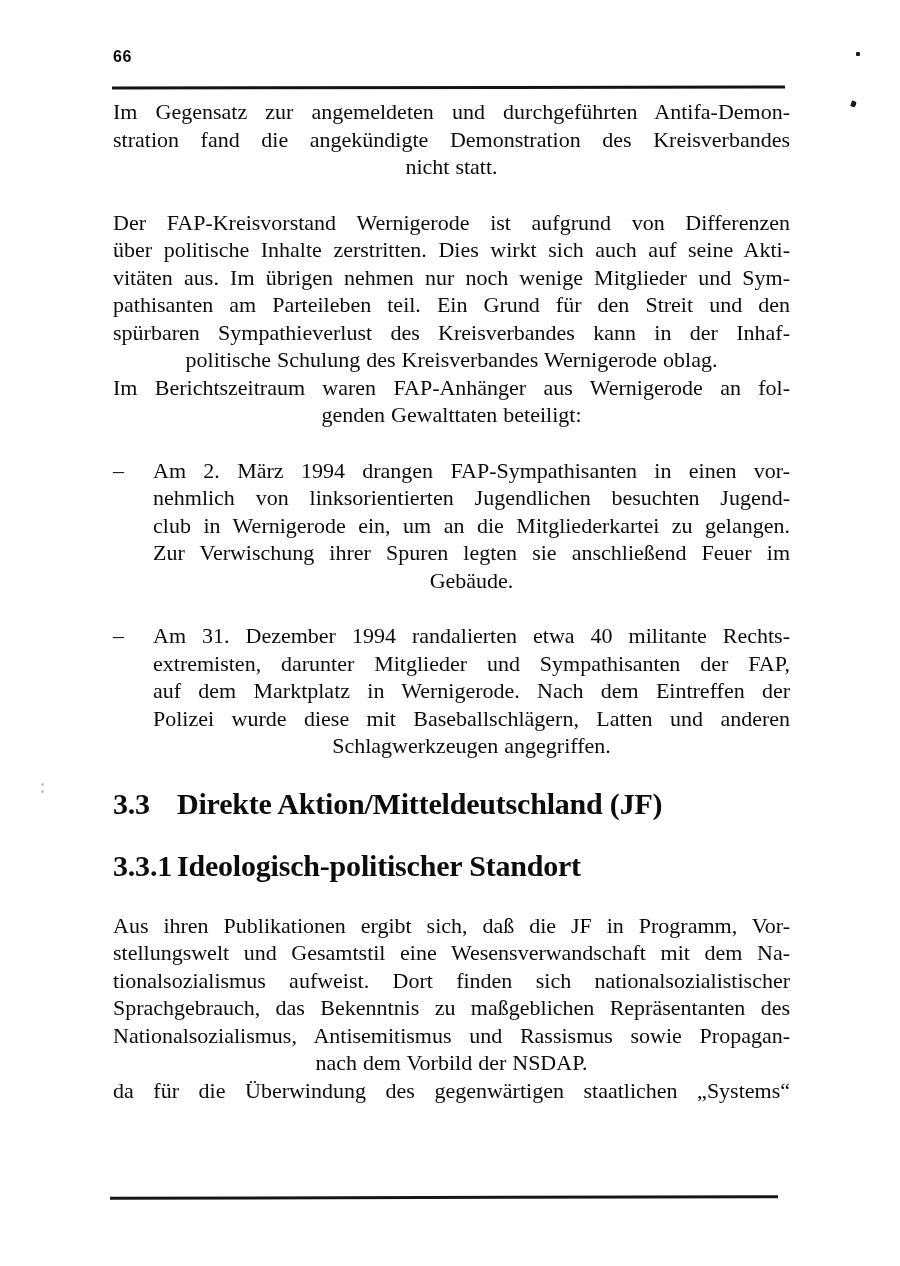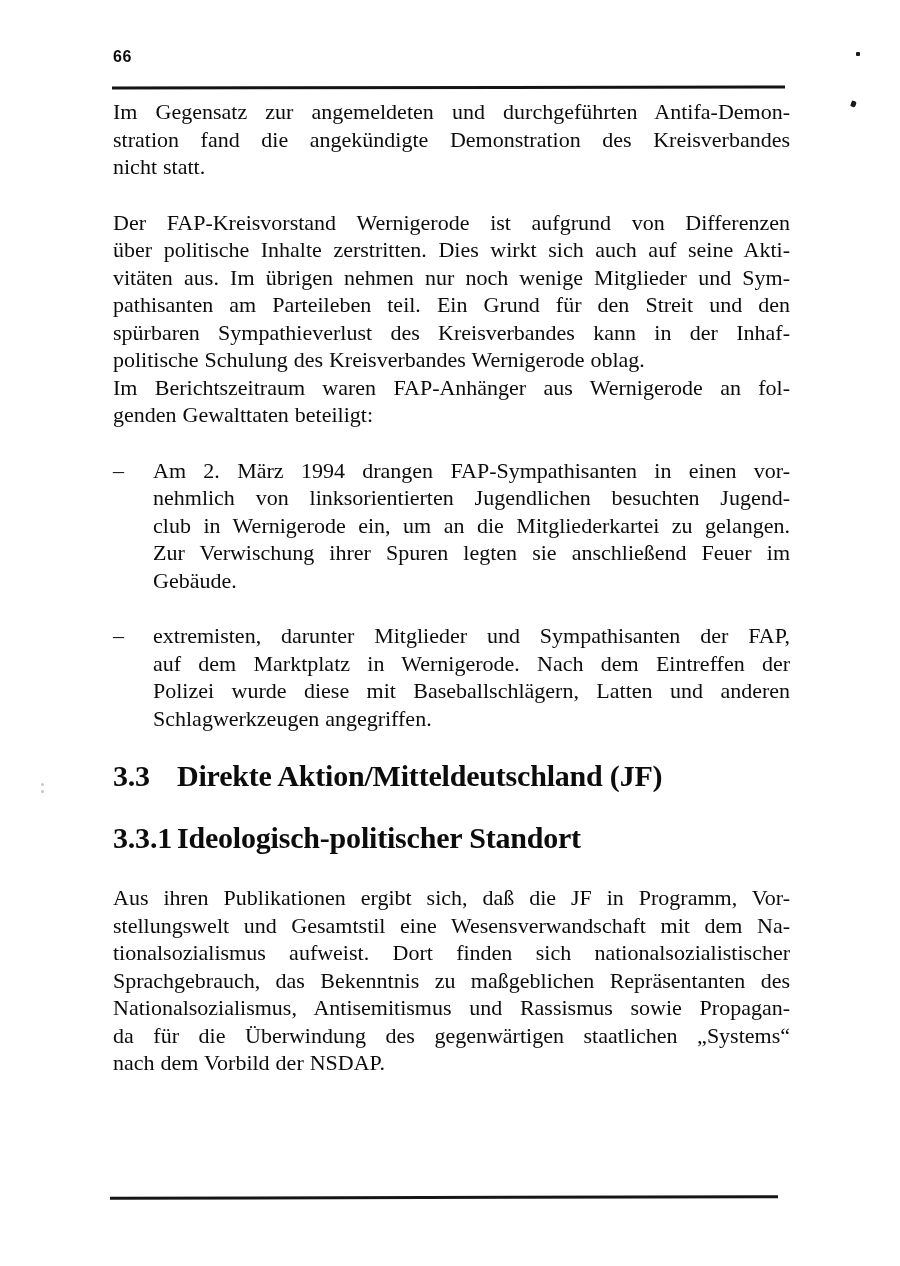--- a/index.html
+++ b/index.html
@@ -32,20 +32,21 @@
   .content {
     position: absolute; left: 113px; top: 98px;
     width: 677px;
   }
   .content > * { margin-top: 28px; }
   .content > :first-child { margin-top: 0; }
 
   .line {
     font-size: 22px; line-height: 27.5px;
     word-spacing: 0.5px;
+    text-align: center;
   }
   .line.j {
     text-align: justify;
     text-align-last: justify;
     -moz-text-align-last: justify;
   }
 
   .bullet { display: flex; }
   .bullet .marker {
     flex: 0 0 40px; width: 40px;
@@ -98,42 +99,43 @@
           <div class="line j">Am 2. März 1994 drangen FAP-Sympathisanten in einen vor-</div>
           <div class="line j">nehmlich von linksorientierten Jugendlichen besuchten Jugend-</div>
           <div class="line j">club in Wernigerode ein, um an die Mitgliederkartei zu gelangen.</div>
           <div class="line j">Zur Verwischung ihrer Spuren legten sie anschließend Feuer im</div>
           <div class="line">Gebäude.</div>
         </div>
       </div>
       <div class="bullet">
         <span class="marker">–</span>
         <div class="lines">
+          <div class="line j">Am 31. Dezember 1994 randalierten etwa 40 militante Rechts-</div>
           <div class="line j">extremisten, darunter Mitglieder und Sympathisanten der FAP,</div>
           <div class="line j">auf dem Marktplatz in Wernigerode. Nach dem Eintreffen der</div>
           <div class="line j">Polizei wurde diese mit Baseballschlägern, Latten und anderen</div>
           <div class="line">Schlagwerkzeugen angegriffen.</div>
         </div>
       </div>
       <div class="heading">
         <span class="h-num">3.3</span>
         <span class="h-text">Direkte Aktion/Mitteldeutschland (JF)</span>
       </div>
       <div class="heading">
         <span class="h-num">3.3.1</span>
         <span class="h-text">Ideologisch-politischer Standort</span>
       </div>
       <div class="para">
         <div class="line j">Aus ihren Publikationen ergibt sich, daß die JF in Programm, Vor-</div>
         <div class="line j">stellungswelt und Gesamtstil eine Wesensverwandschaft mit dem Na-</div>
         <div class="line j">tionalsozialismus aufweist. Dort finden sich nationalsozialistischer</div>
         <div class="line j">Sprachgebrauch, das Bekenntnis zu maßgeblichen Repräsentanten des</div>
         <div class="line j">Nationalsozialismus, Antisemitismus und Rassismus sowie Propagan-</div>
+        <div class="line">nach dem Vorbild der NSDAP.</div>
         <div class="line j">da für die Überwindung des gegenwärtigen staatlichen „Systems“</div>
-        <div class="line">nach dem Vorbild der NSDAP.</div>
       </div>
     </div>
 
   <div class="bottom-rule"></div>
 
   <div class="artifact dot-1"></div>
   <div class="artifact dot-2"></div>
   <div class="artifact faint-colon-a"></div>
   <div class="artifact faint-colon-b"></div>
 </div>

